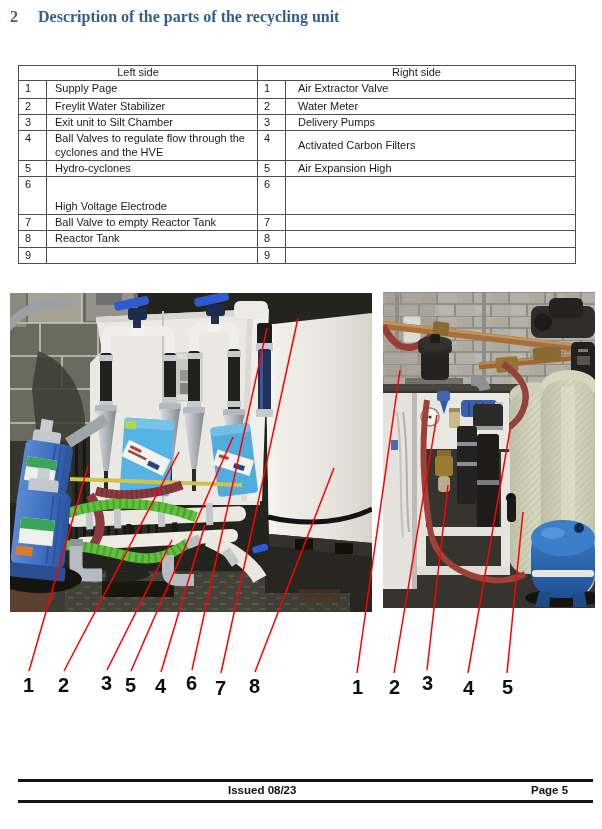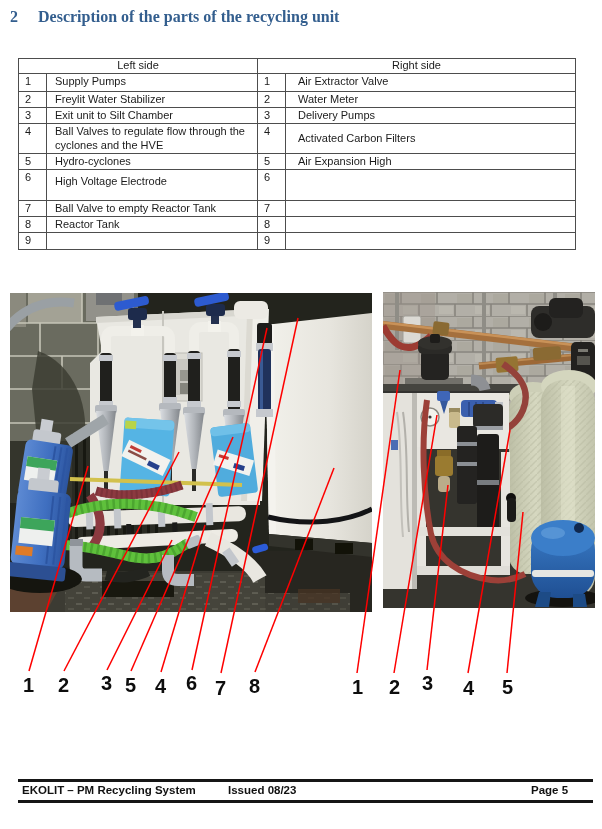--- a/index.html
+++ b/index.html
@@ -7,31 +7,31 @@
         font-family:"Liberation Sans",sans-serif;overflow:hidden;}
 
   
   .heading{position:absolute;left:10px;top:8px;display:flex;
            font-family:"Liberation Serif",serif;font-weight:bold;
            font-size:16px;color:#335E8E;}
   .heading .num{width:28px;}
   .heading .txt{white-space:nowrap;text-align:right;}
 
   
-  .parts{position:absolute;left:18px;top:58px;width:557px;
+  .parts{position:absolute;left:18px;top:65px;width:557px;
          border-collapse:collapse;table-layout:fixed;
          font-size:11px;line-height:1.2;color:#1b1b1b;border-radius:9px;}
   .parts td,.parts th{border:1px solid #4d4d4d;padding:1px 3px;
          vertical-align:top;font-weight:normal;overflow:hidden;}
   .parts th{text-align:center;padding:0;}
   .parts td.no{padding-left:6px;}
   .parts td.lt{padding-left:8px;}
   .parts td.rt{padding-left:12px;}
   .parts td.vmid{vertical-align:middle;}
-  .parts td.pt4{padding-top:5px;}
+  .parts td.pt4{padding-top:23px;}
 
   
   .photo{position:absolute;}
   #leftPhoto{left:10px;top:293px;width:362px;height:319px;}
   #rightPhoto{left:383px;top:292px;width:212px;height:316px;}
 
   
   #callouts{position:absolute;left:0;top:0;width:602px;height:829px;
             pointer-events:none;}
 
@@ -60,21 +60,21 @@
         <col style="width:28px">
         <col style="width:290px">
       </colgroup>
     <tbody>
         <tr style="height:15px">
       <th colspan="2">Left side</th>
       <th colspan="2">Right side</th>
     </tr>
     <tr style="height:18px">
       <td class="no">1</td>
-      <td class="lt">Supply Pumps</td>
+      <td class="lt">Supply Page</td>
       <td class="no">1</td>
       <td class="rt">Air Extractor Valve</td>
     </tr>
     <tr style="height:14px">
       <td class="no">2</td>
       <td class="lt">Freylit Water Stabilizer</td>
       <td class="no">2</td>
       <td class="rt">Water Meter</td>
     </tr>
     <tr style="height:14px">
@@ -553,18 +553,17 @@
   <div class="lbl" style="left:215px;top:678px">7</div>
   <div class="lbl" style="left:249px;top:676px">8</div>
 
   <div class="lbl" style="left:352px;top:677px">1</div>
   <div class="lbl" style="left:389px;top:677px">2</div>
   <div class="lbl" style="left:422px;top:673px">3</div>
   <div class="lbl" style="left:463px;top:678px">4</div>
   <div class="lbl" style="left:502px;top:677px">5</div>
 
   <div class="rule" style="top:779px"></div>
-  <div class="ftxt" style="left:22px">EKOLIT – PM Recycling System</div>
   <div class="ftxt" style="left:228px">Issued 08/23</div>
   <div class="ftxt" style="left:531px">Page 5</div>
   <div class="rule" style="top:800px"></div>
 
 </div>
 
 </body></html>

